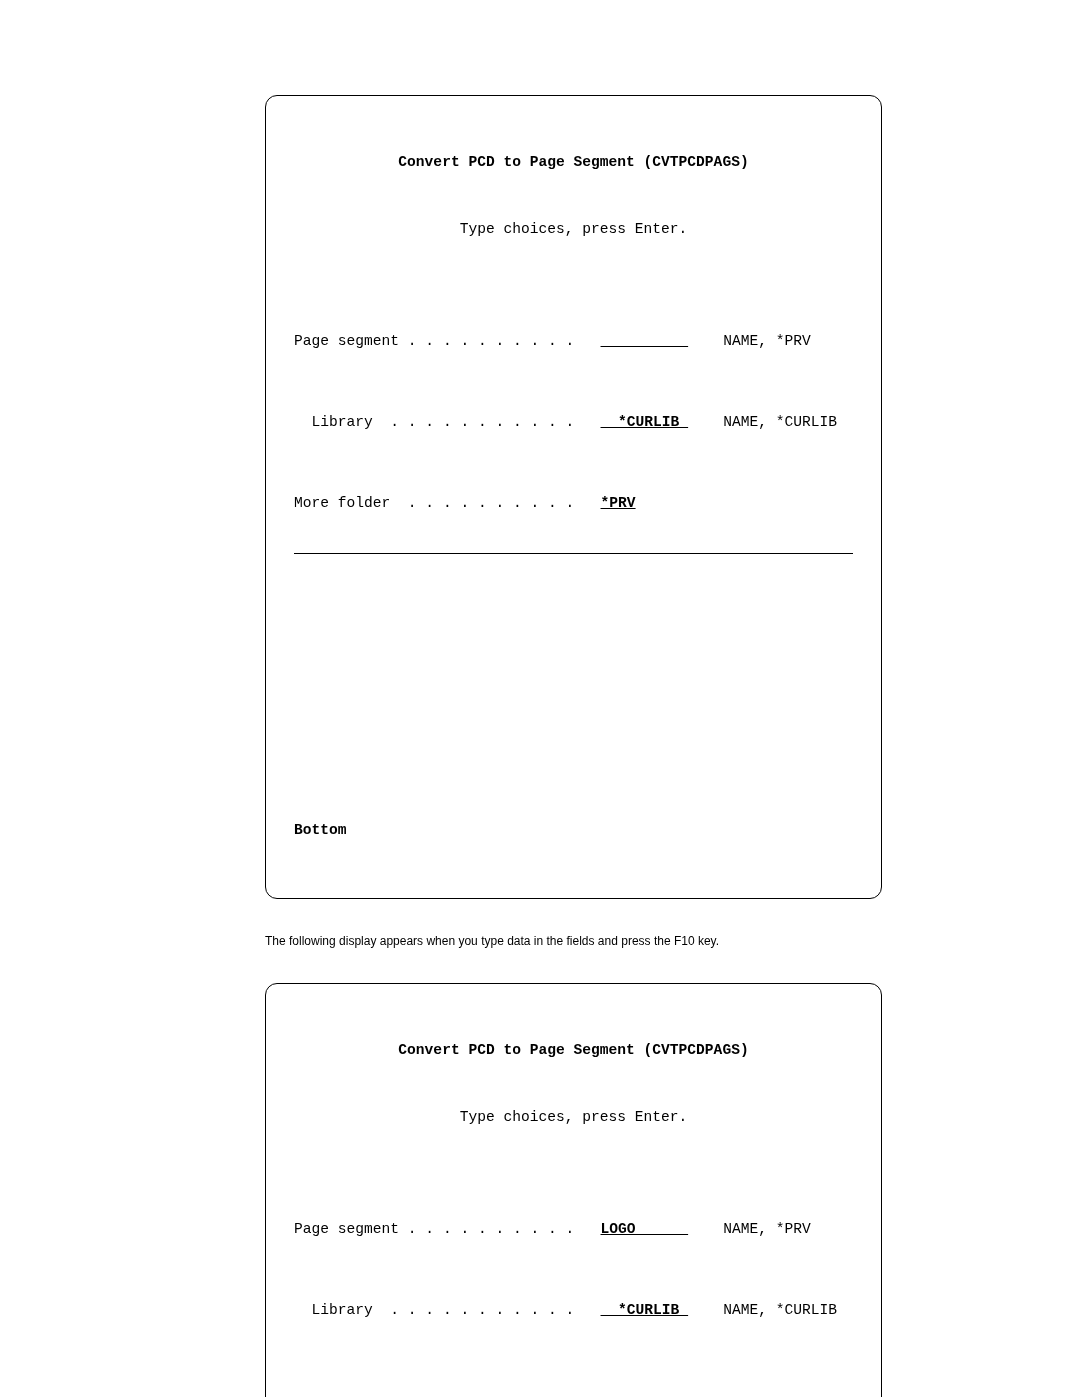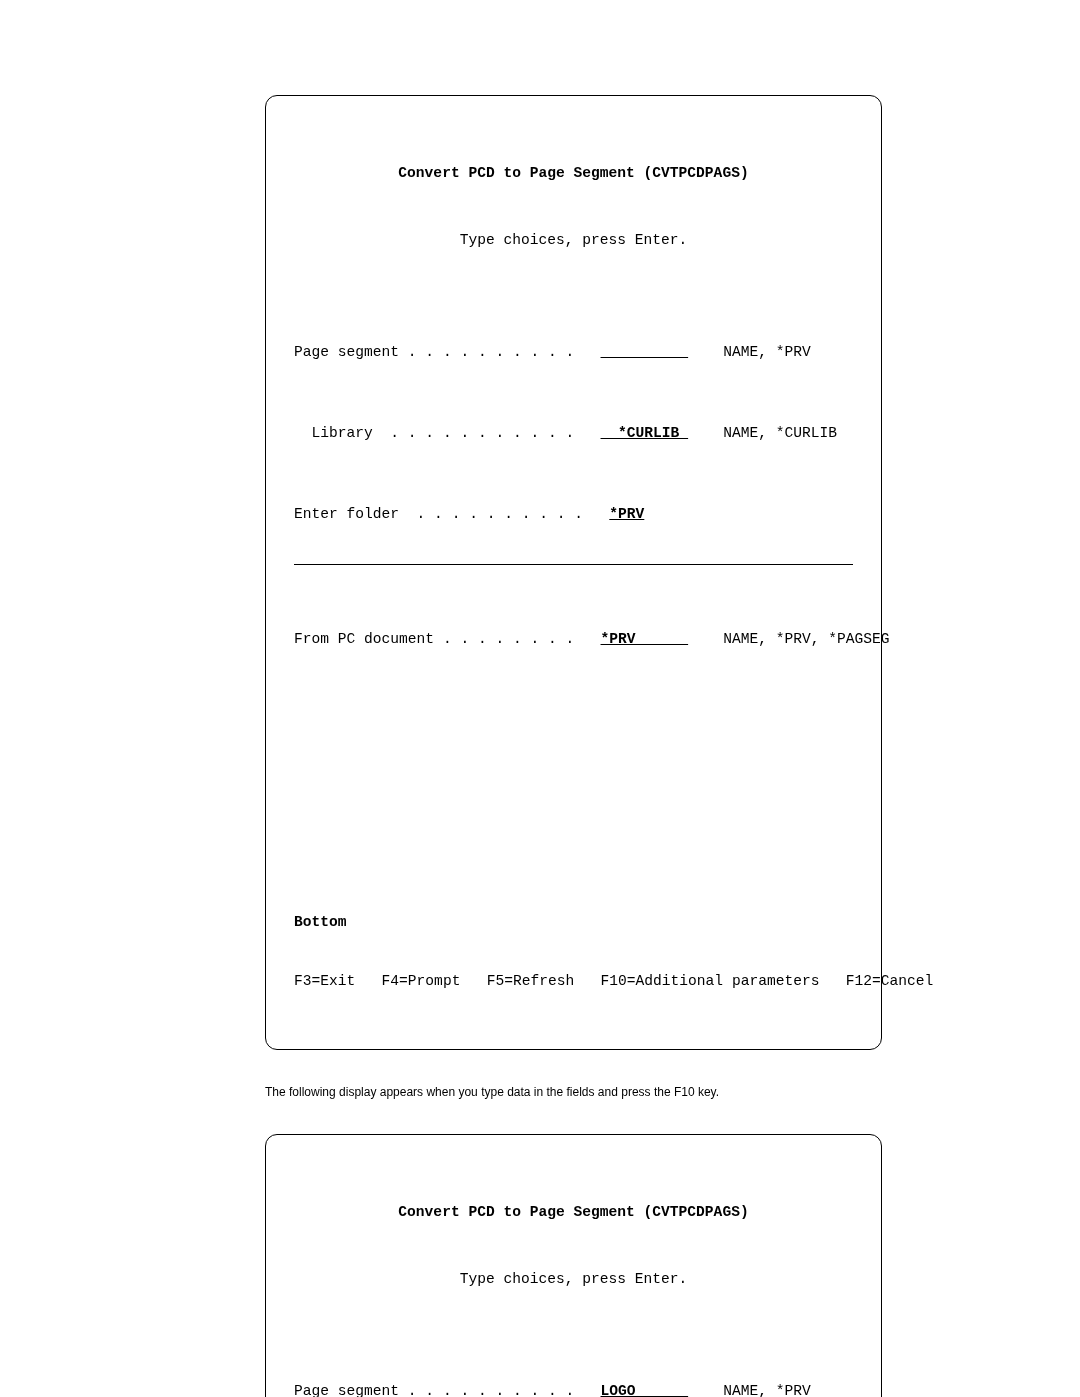--- a/index.html
+++ b/index.html
@@ -11,21 +11,21 @@
     width: 1080px;
   }
   .page {
     width: 1080px;
     padding: 95px 198px 40px 265px;
     box-sizing: border-box;
   }
   .terminal {
     border: 1.5px solid #000;
     border-radius: 12px;
-    padding: 30px 28px 20px 28px;
+    padding: 19px 28px 20px 28px;
     margin-bottom: 34px;
     font-family: "Courier New", Courier, monospace;
     font-size: 14.6px;
     line-height: 1.3;
     white-space: pre;
     position: relative;
   }
   .terminal .title {
     display: block;
     text-align: center;
@@ -67,28 +67,26 @@
 <body>
 
 <div class="page">
 
   <div class="terminal">
     <span class="title">Convert PCD to Page Segment (CVTPCDPAGS)</span>
     <div class="instr">Type choices, press Enter.</div>
 
     <span class="field-line"><span class="lbl">Page segment . . . . . . . . . .</span>   <span class="val uline">          </span>    <span class="hint">NAME, *PRV</span></span>
     <span class="field-line"><span class="lbl">  Library  . . . . . . . . . . .</span>   <span class="val uline">  *CURLIB </span>    <span class="hint">NAME, *CURLIB</span></span>
-    <span class="field-line"><span class="lbl">Enter folder  . . . . . . . . . .</span>   <span class="val uline">*PRV</span></span>
+    <span class="field-line"><span class="lbl">More folder  . . . . . . . . . .</span>   <span class="val uline">*PRV</span></span>
     <span class="ulrow"></span>
-    <span class="field-line"><span class="lbl">From PC document . . . . . . . .</span>   <span class="val uline">*PRV      </span>    <span class="hint">NAME, *PRV, *PAGSEG</span></span>
 
     <div class="filler"></div>
 
     <div class="bottom-tag">Bottom</div>
-    <div class="fkeys">F3=Exit   F4=Prompt   F5=Refresh   F10=Additional parameters   F12=Cancel</div>
   </div>
 
   <div class="body-text">The following display appears when you type data in the fields and press the F10 key.</div>
 
   <div class="terminal">
     <span class="title">Convert PCD to Page Segment (CVTPCDPAGS)</span>
     <div class="instr">Type choices, press Enter.</div>
 
     <span class="field-line"><span class="lbl">Page segment . . . . . . . . . .</span>   <span class="val uline b">LOGO      </span>    <span class="hint">NAME, *PRV</span></span>
     <span class="field-line"><span class="lbl">  Library  . . . . . . . . . . .</span>   <span class="val uline">  *CURLIB </span>    <span class="hint">NAME, *CURLIB</span></span>

